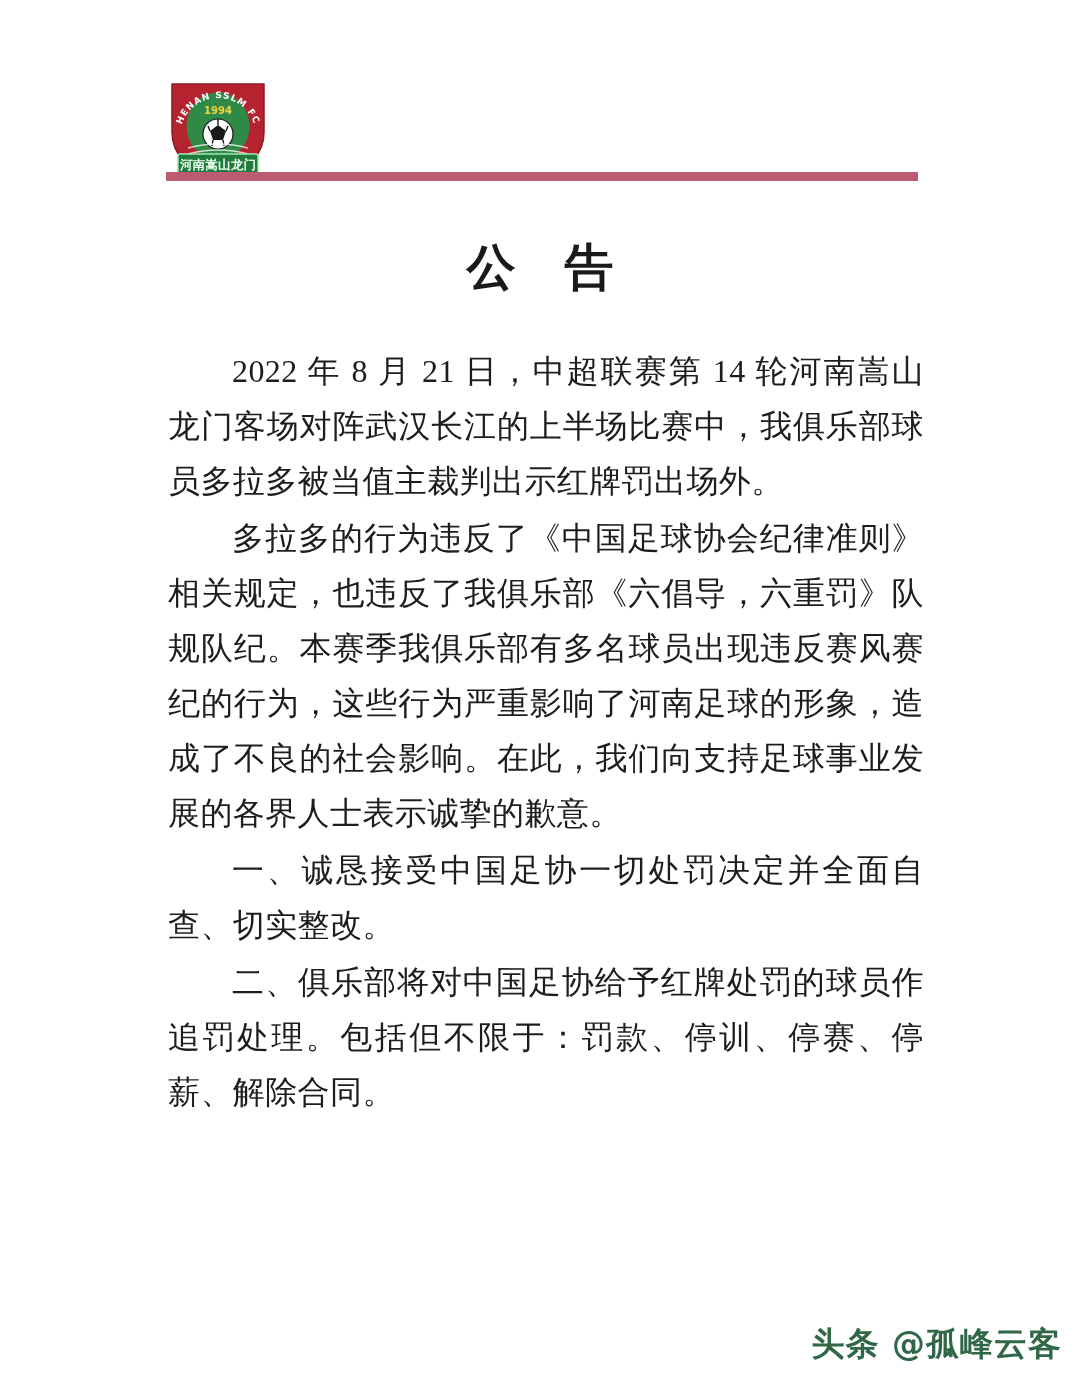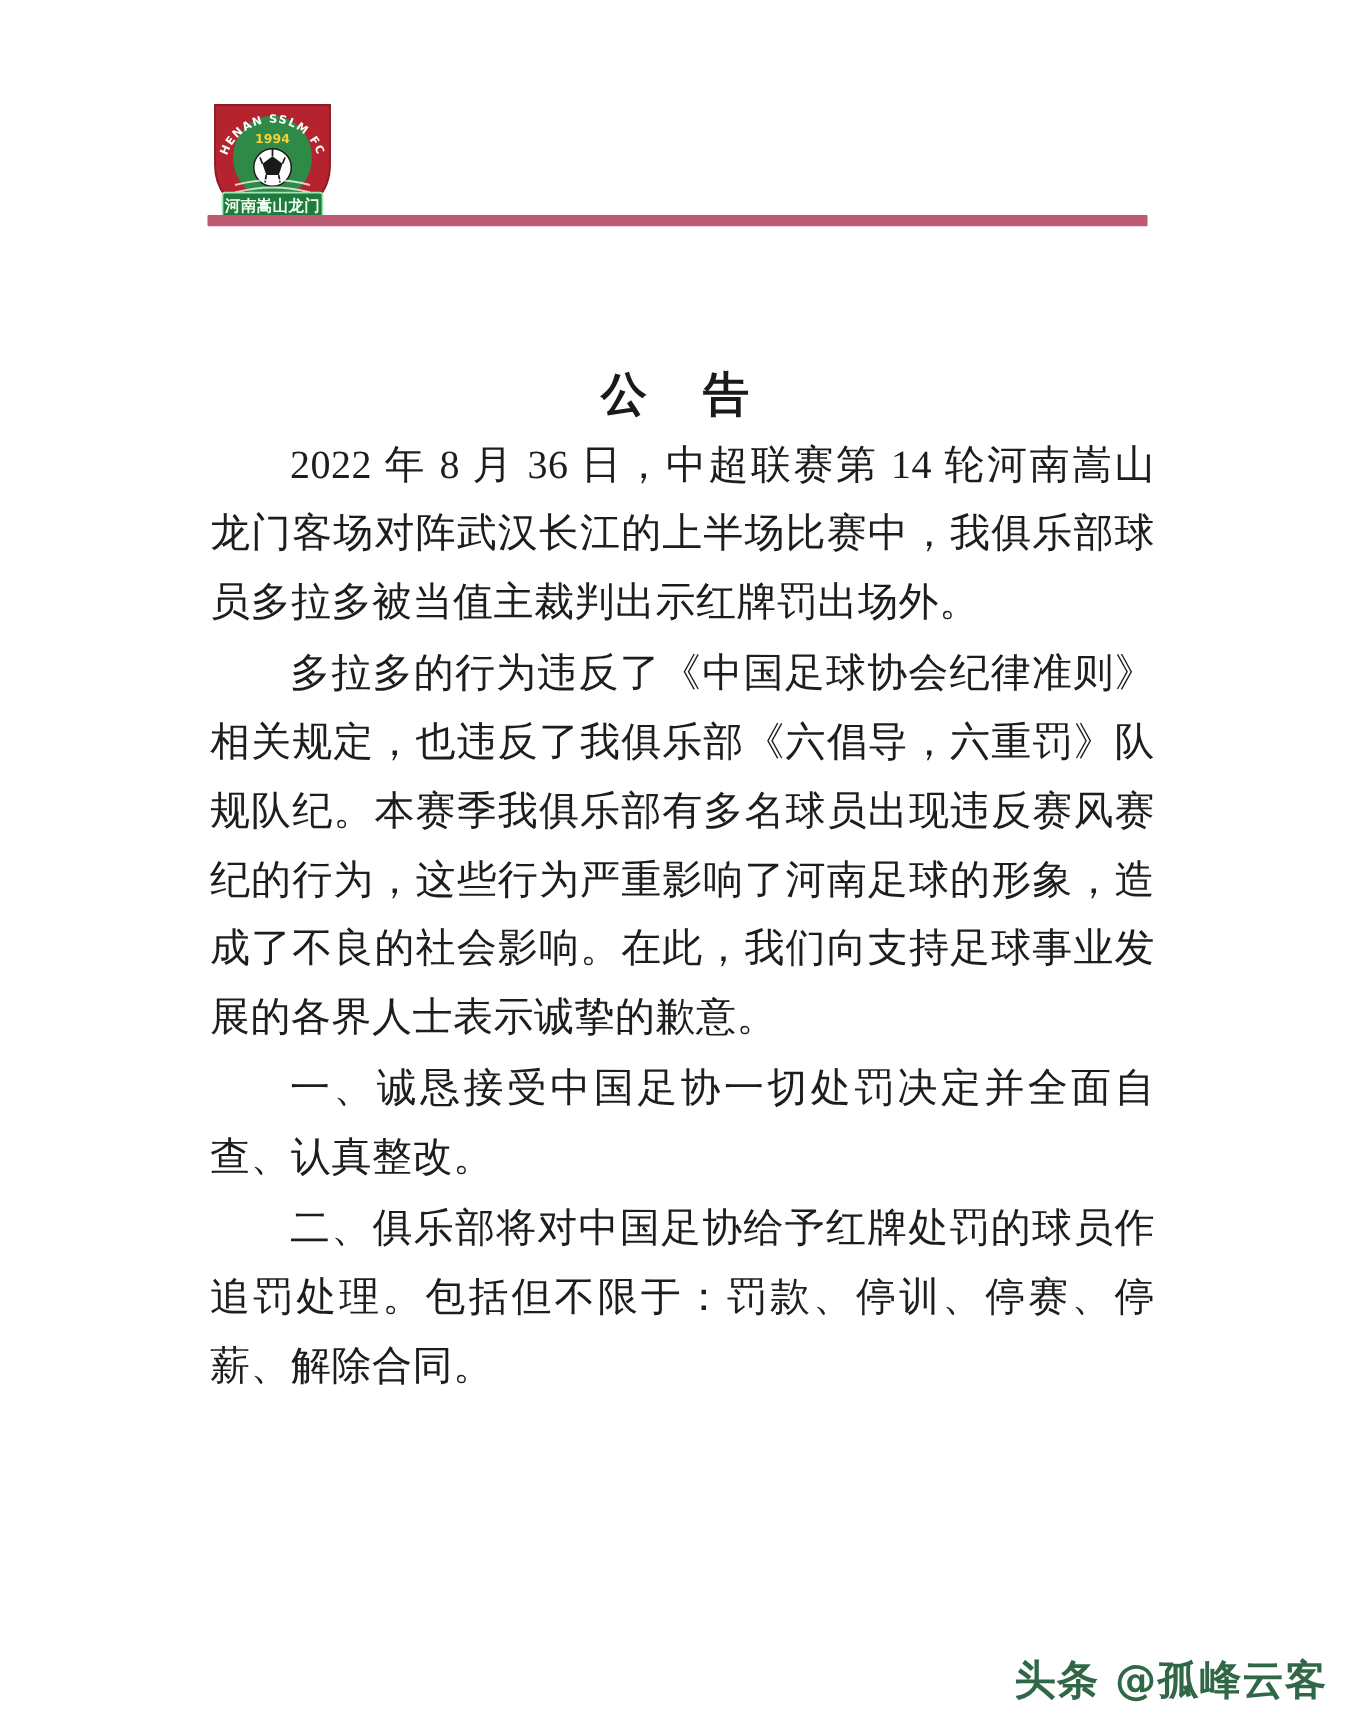--- a/index.html
+++ b/index.html
@@ -74,26 +74,25 @@
 
   
   .doc-title {
     position: absolute;
     left: 0;
     top: 238px;
     width: 1080px;
     text-align: center;
     font-family: "DejaVu Sans", "Liberation Sans", sans-serif;
     font-weight: 700;
-    font-size: 37px;
+    font-size: 49px;
     line-height: 60px;
     color: #1a1a1a;
     letter-spacing: 16px;
     text-indent: 16px;
-    margin-top: 48px;
   }
 
   
   .doc-body {
     position: absolute;
     left: 168px;
     top: 344px;
     width: 756px;
   }
   .para {
@@ -159,19 +158,19 @@
     </svg>
   </div>
 
 </div>
 
 <div class="lh-rule"></div>
 
 <div class="doc-title">公 告</div>
 
 <div class="doc-body">
-  <p class="para">2022 年 8 月 36 日，中超联赛第 14 轮河南嵩山龙门客场对阵武汉长江的上半场比赛中，我俱乐部球员多拉多被当值主裁判出示红牌罚出场外。</p>
+  <p class="para">2022 年 8 月 21 日，中超联赛第 14 轮河南嵩山龙门客场对阵武汉长江的上半场比赛中，我俱乐部球员多拉多被当值主裁判出示红牌罚出场外。</p>
   <p class="para">多拉多的行为违反了《中国足球协会纪律准则》相关规定，也违反了我俱乐部《六倡导，六重罚》队规队纪。本赛季我俱乐部有多名球员出现违反赛风赛纪的行为，这些行为严重影响了河南足球的形象，造成了不良的社会影响。在此，我们向支持足球事业发展的各界人士表示诚挚的歉意。</p>
-  <p class="para">一、诚恳接受中国足协一切处罚决定并全面自查、认真整改。</p>
+  <p class="para">一、诚恳接受中国足协一切处罚决定并全面自查、切实整改。</p>
   <p class="para tight">二、俱乐部将对中国足协给予红牌处罚的球员作追罚处理。包括但不限于：罚款、停训、停赛、停薪、解除合同。</p>
 </div>
 
 <div class="watermark">头条 @孤峰云客</div>
 
 </body></html>

